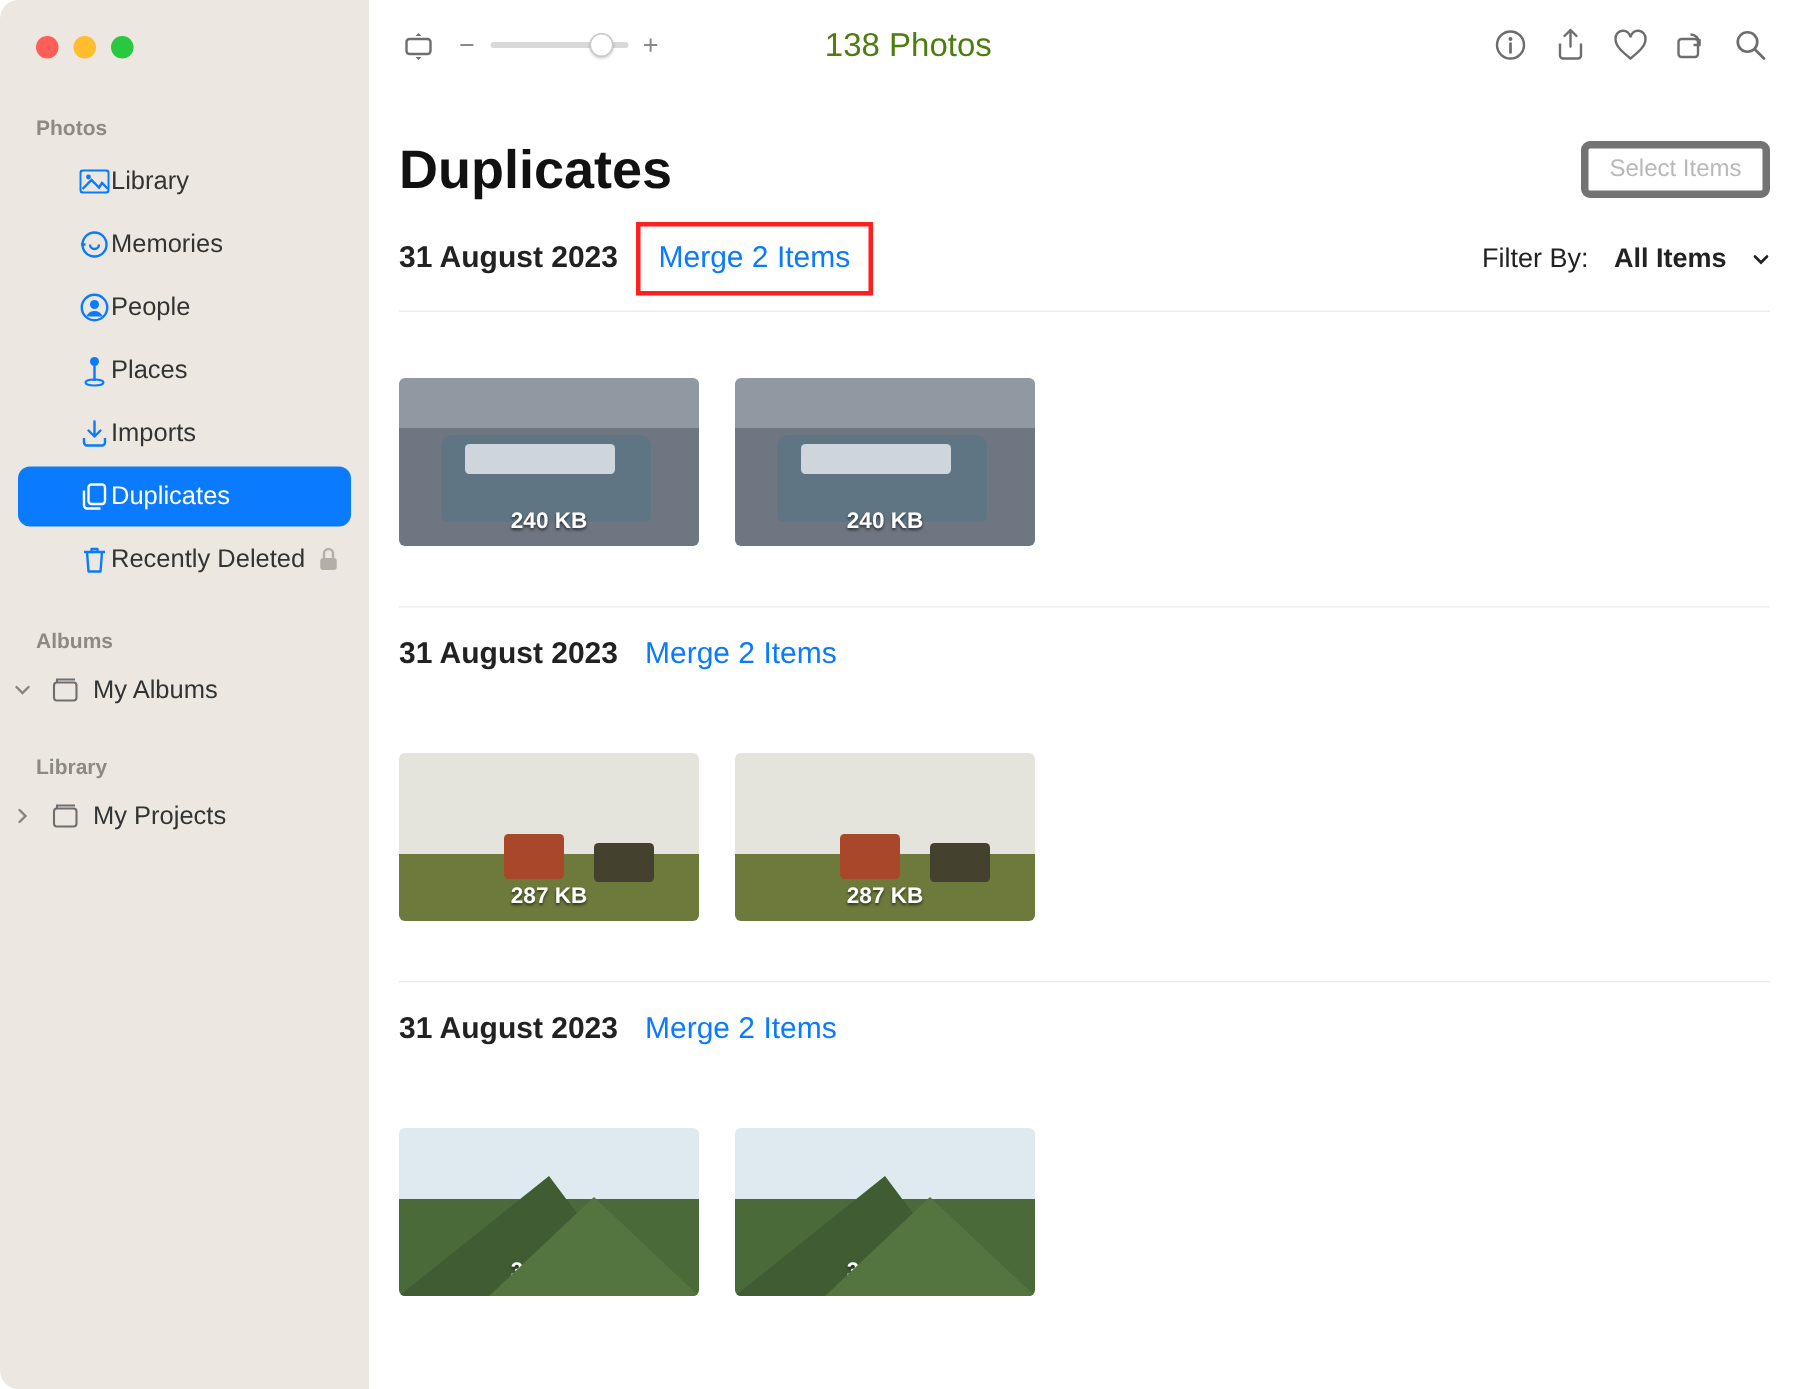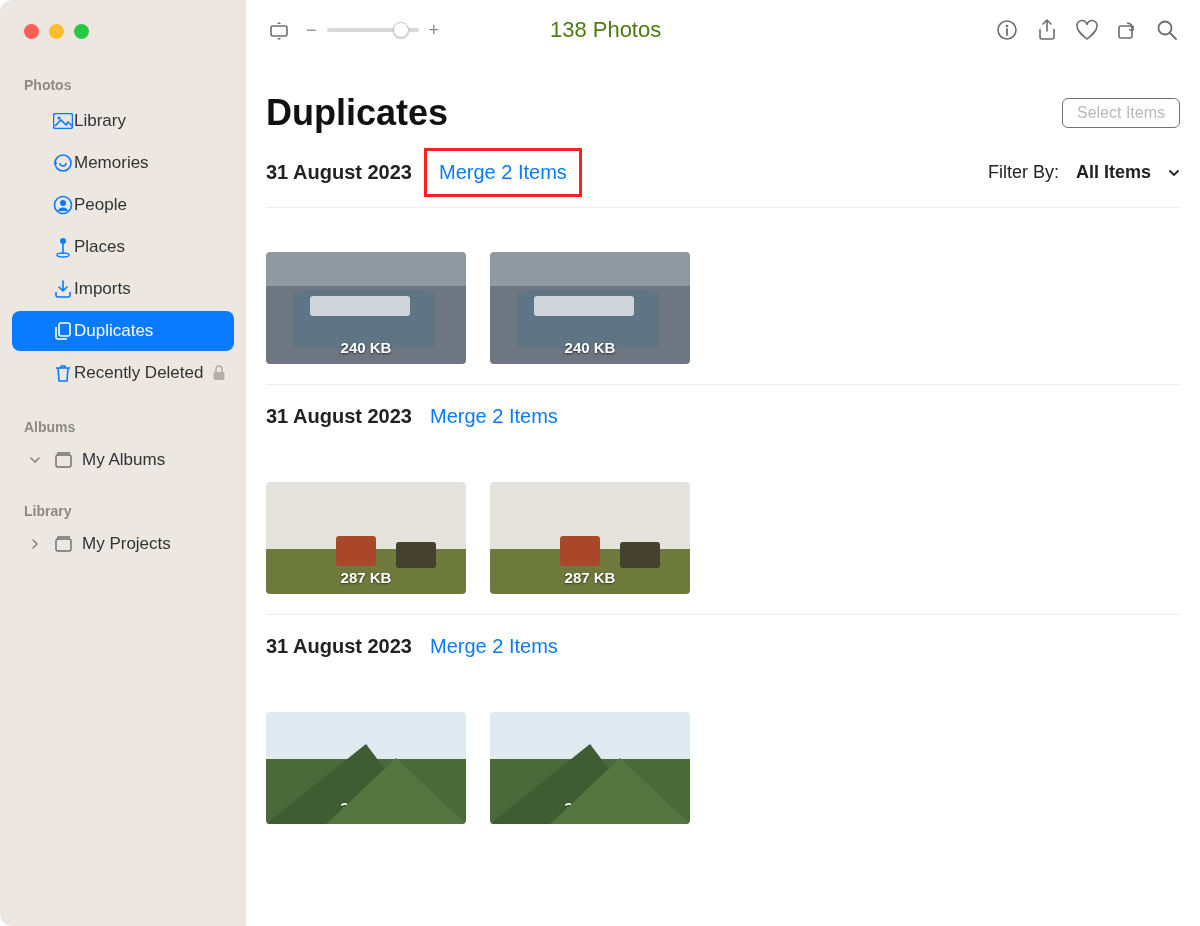--- a/index.html
+++ b/index.html
@@ -69,21 +69,21 @@
   .nav-item .lock {
     margin-left: auto;
     margin-right: 8px;
     color: #b3aea6;
   }
 
   .tree-item {
     display: flex;
     align-items: center;
     height: 38px;
-    padding-left: 30px;
+    padding-left: 10px;
     gap: 8px;
     font-size: 17px;
     color: #333;
     cursor: default;
     text-align: center;
   }
   .tree-item .chev {
     width: 14px;
     color: #868481;
     font-size: 12px;
@@ -153,21 +153,21 @@
     align-items:center;
     justify-content:space-between;
     padding-top: 32px;
   }
   .page-title {
     font-size: 36px;
     font-weight: 800;
     color: #111;
   }
   .select-items-btn {
-    border: 1px solid #737373;
+    border: 5px solid #737373;
     border-radius: 6px;
     padding: 5px 14px;
     font-size: 16px;
     color: #b9b9b9;
     background: #fff;
   }
 
   .group-header {
     display:flex;
     align-items:center;
@@ -196,21 +196,21 @@
     margin-left:auto;
     font-size: 18px;
     color: #222;
     display:flex; align-items:center; gap:17px;
   }
   .filter-label .fval{ font-weight:600; }
 
   .thumbs {
     display:flex;
     gap: 24px;
-    padding: 44px 0 20px 0;
+    padding: 44px 0 40px 0;
     border-bottom: 1px solid #ededed;
   }
   .thumbs.nobottom{ border-bottom:none; }
   .thumb {
     width: 200px; height: 112px;
     background: #9aa0a6;
     border-radius: 4px;
     position: relative;
     overflow: hidden;
   }

